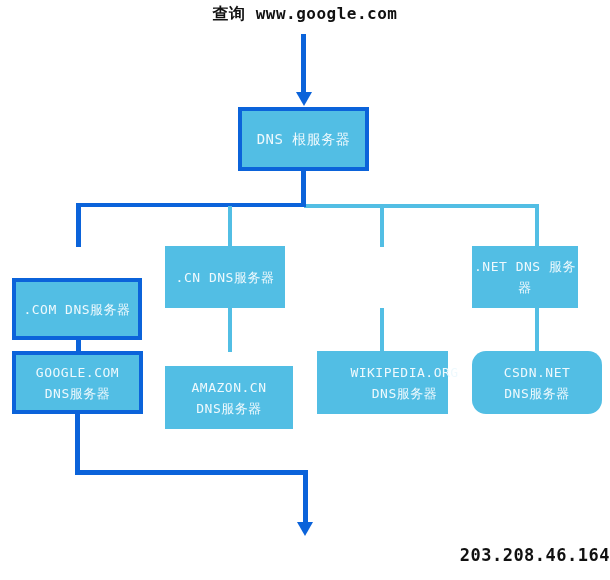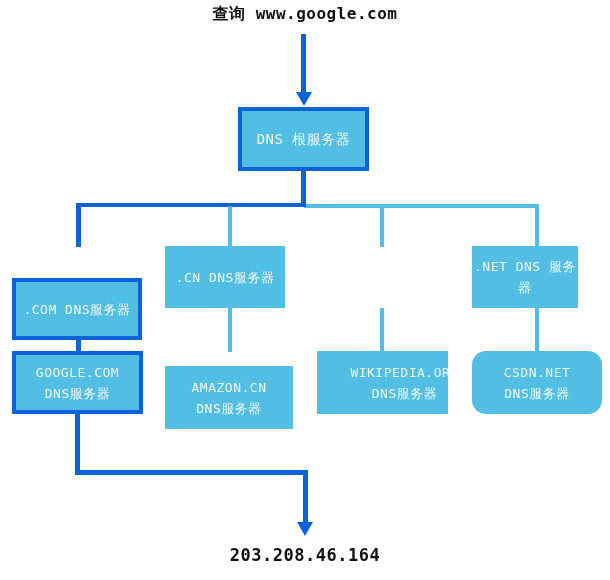--- a/index.html
+++ b/index.html
@@ -24,21 +24,21 @@
     font-size: 16px;
     font-weight: bold;
     color: var(--text-dark, #111111);
     letter-spacing: 0.5px;
   }
   .ip-text {
     position: absolute;
     left: 0;
     top: 545px;
     width: 610px;
-    text-align: center;
+    text-align: right;
     font-size: 17px;
     font-weight: bold;
     color: var(--text-dark, #111111);
     letter-spacing: 0.5px;
   }
   .line {
     position: absolute;
   }
   .line.dark { background: var(--highlight, #0b63da); }
   .line.light { background: var(--node-fill, #52bee4); }

